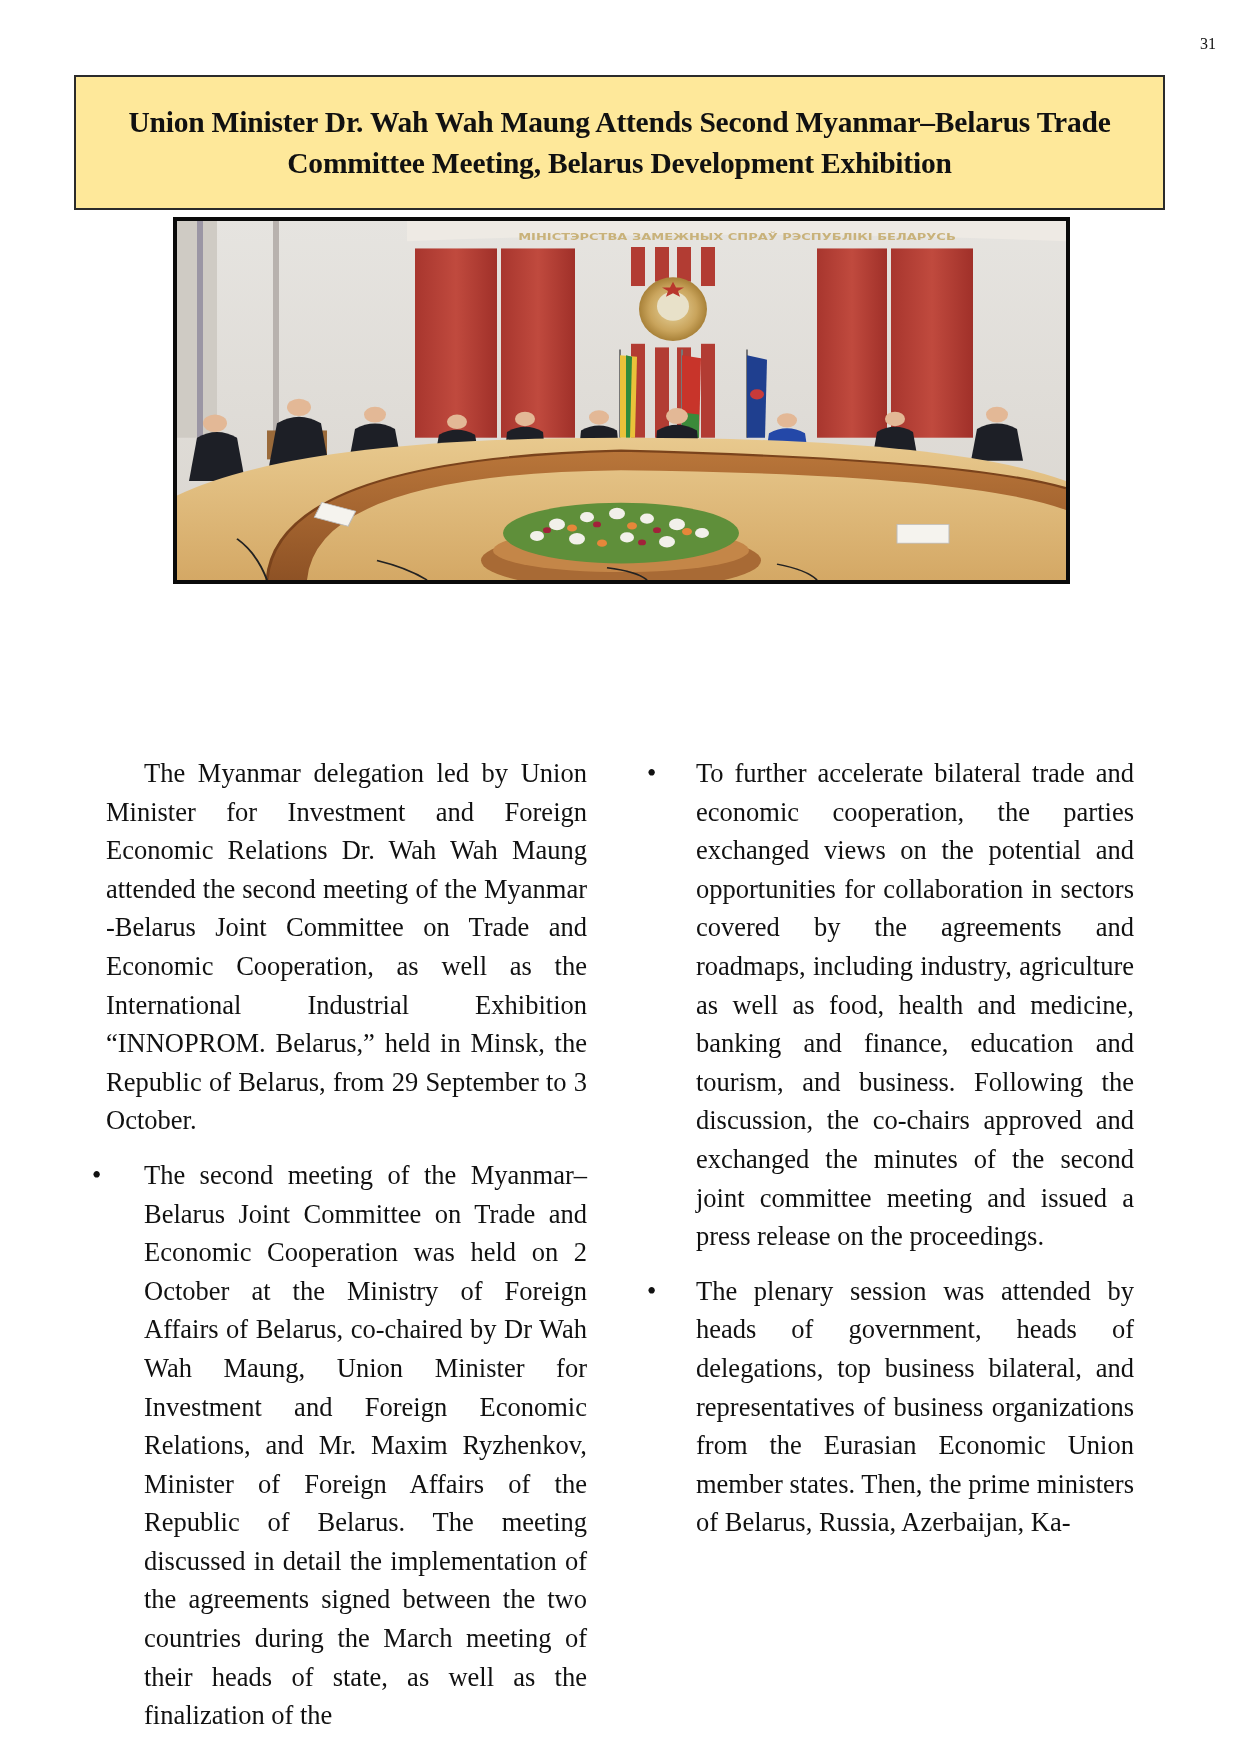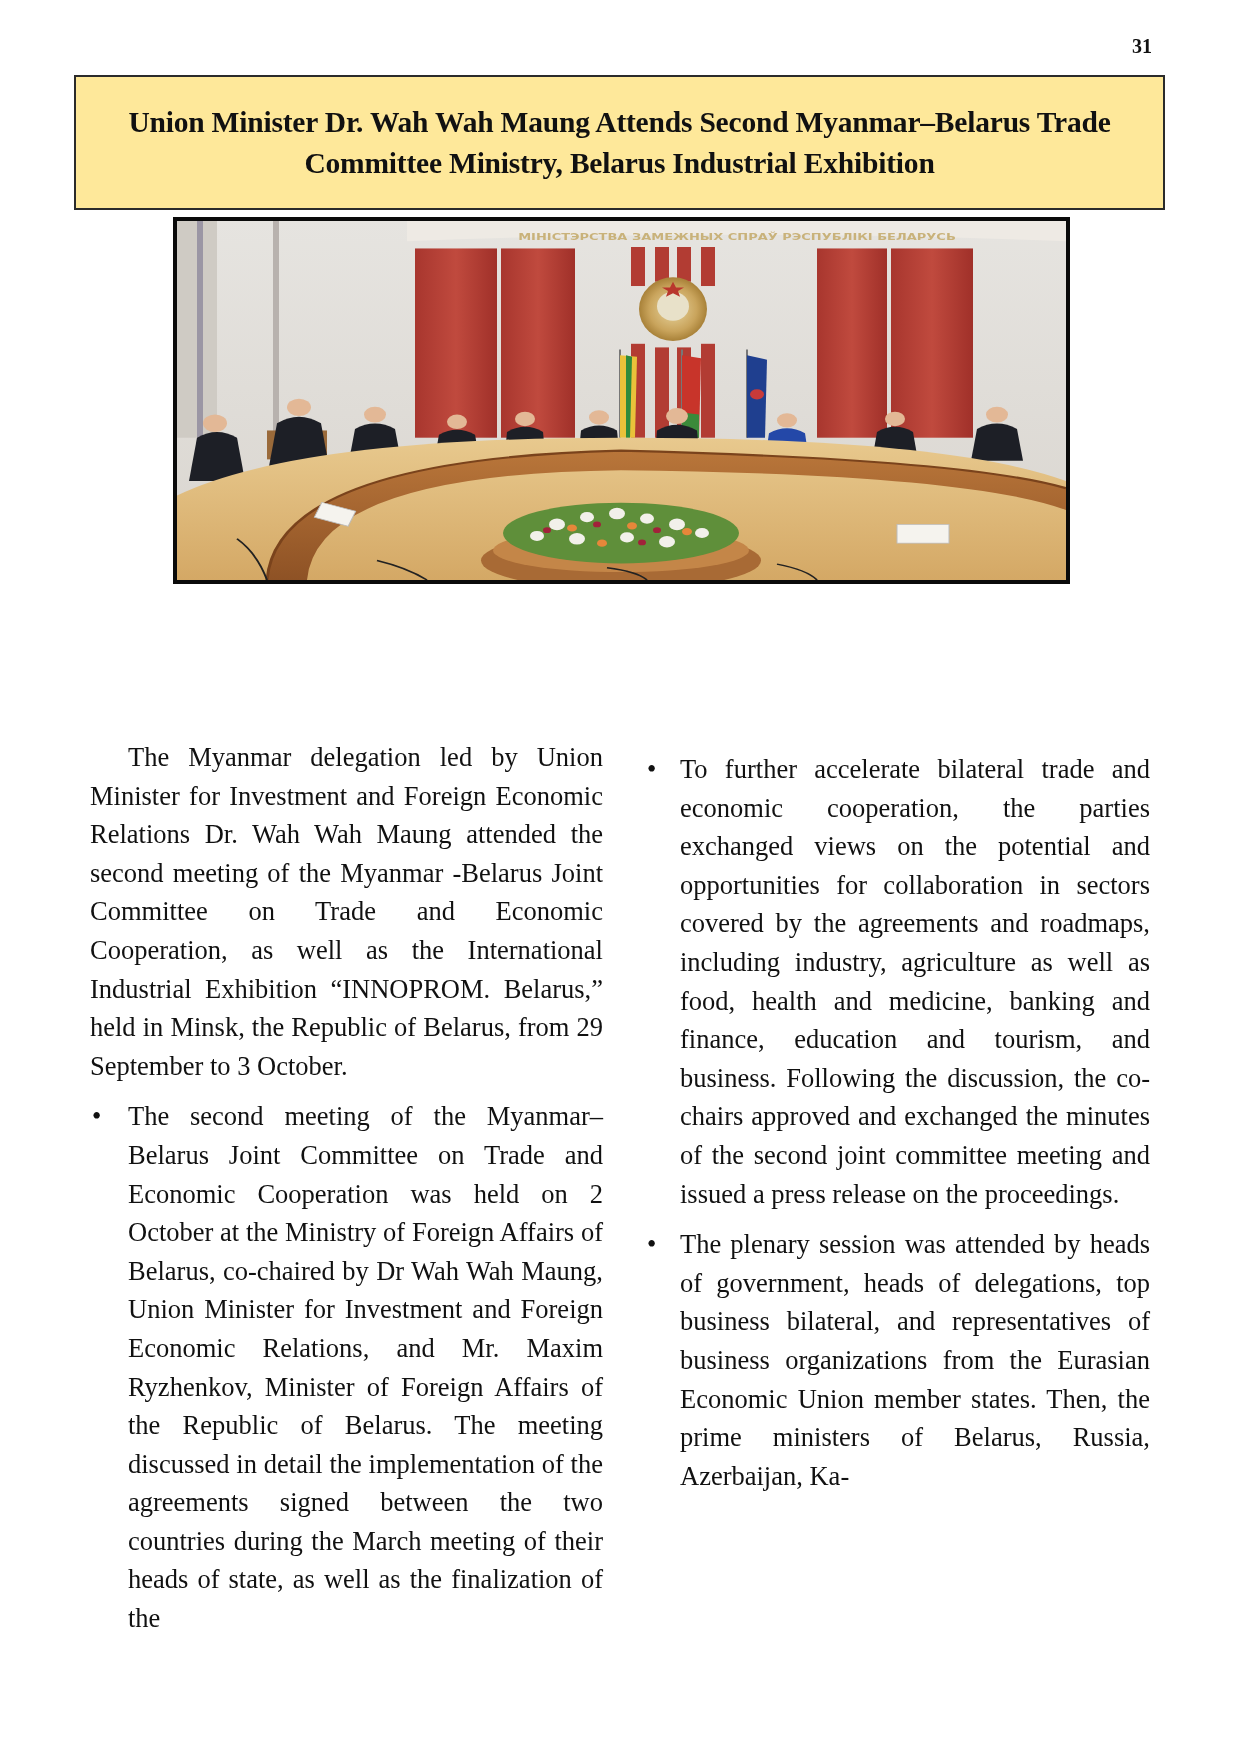--- a/index.html
+++ b/index.html
@@ -1,50 +1,50 @@
 <!DOCTYPE html>
 <html><head>
 <meta charset="utf-8">
 <style>
   html, body { margin: 0; padding: 0; background: #ffffff; }
   body { width: 1241px; height: 1755px; position: relative; overflow: hidden;
          font-family: "Liberation Serif", "DejaVu Serif", serif; color: #111; }
 
-  .page-number { position: absolute; left: 1112px; top: 35px; width: 40px; text-align: right;
-                 font-weight: bold; font-size: 20px; }
+  .page-number { position: absolute; left: 1176px; top: 35px; width: 40px; text-align: right;
+                 font-weight: normal; font-size: 16px; }
 
   .title-box { position: absolute; left: 74px; top: 75px; width: 1091px; height: 135px;
                background: #FEE89A; border: 2px solid #2b2b2b; box-sizing: border-box;
                display: flex; align-items: center; justify-content: center; text-align: center; }
   .title-box h1 { margin: 15px; font-size: 29.5px; line-height: 41px; font-weight: bold; letter-spacing: -0.2px; }
 
   .photo { position: absolute; left: 173px; top: 217px; width: 897px; height: 367px;
            border: 4px solid #0a0a0a; box-sizing: border-box; overflow: hidden; background: #e9e6e1; }
   .photo svg { display: block; width: 100%; height: 100%; }
 
   .col { position: absolute; top: 738px; font-size: 26.5px; line-height: 38.6px; text-align: justify; }
   .col-left { left: 90px; width: 513px; }
   .col-right { left: 647px; width: 503px; }
-  .col p { margin: 0; }
+  .col p { margin: 16px; }
   .indent { text-indent: 38px; }
   .cont { padding-left: 33px; }
   .bullet-item { position: relative; padding-left: 38px; margin-top: 12px; }
   .col-right .bullet-item { padding-left: 33px; }
   .bullet-dot { position: absolute; left: 2px; top: 0; }
   .col-right .bullet-dot { left: 0; }
 </style>
 </head>
 <body>
 
 <div class="page-number">31</div>
 
 <div class="title-box">
   <h1>
     <span>Union Minister Dr. Wah Wah Maung Attends Second Myanmar–Belarus Trade</span><br>
-    <span>Committee Ministry, Belarus Industrial Exhibition</span>
+    <span>Committee Meeting, Belarus Development Exhibition</span>
   </h1>
 </div>
 
 <div class="photo" title="Delegations seated at a round conference table in the Ministry of Foreign Affairs of Belarus with Myanmar and Belarus flags and state emblem">
   <svg viewBox="0 0 889 497" preserveAspectRatio="none">
     <defs>
       <linearGradient id="wall" x1="0" y1="0" x2="0" y2="1">
         <stop offset="0" stop-color="#e6e4e0"></stop>
         <stop offset="1" stop-color="#d9d5cf"></stop>
       </linearGradient>

